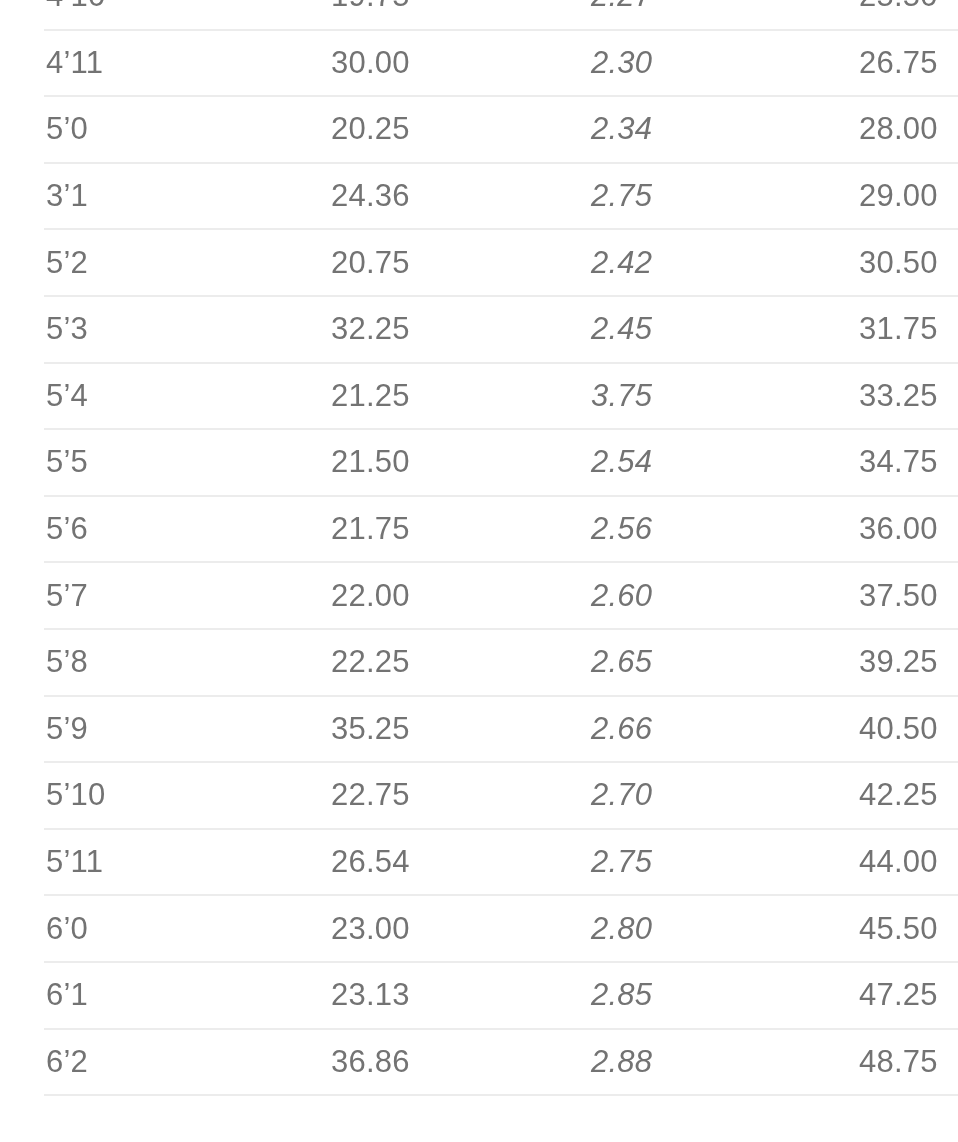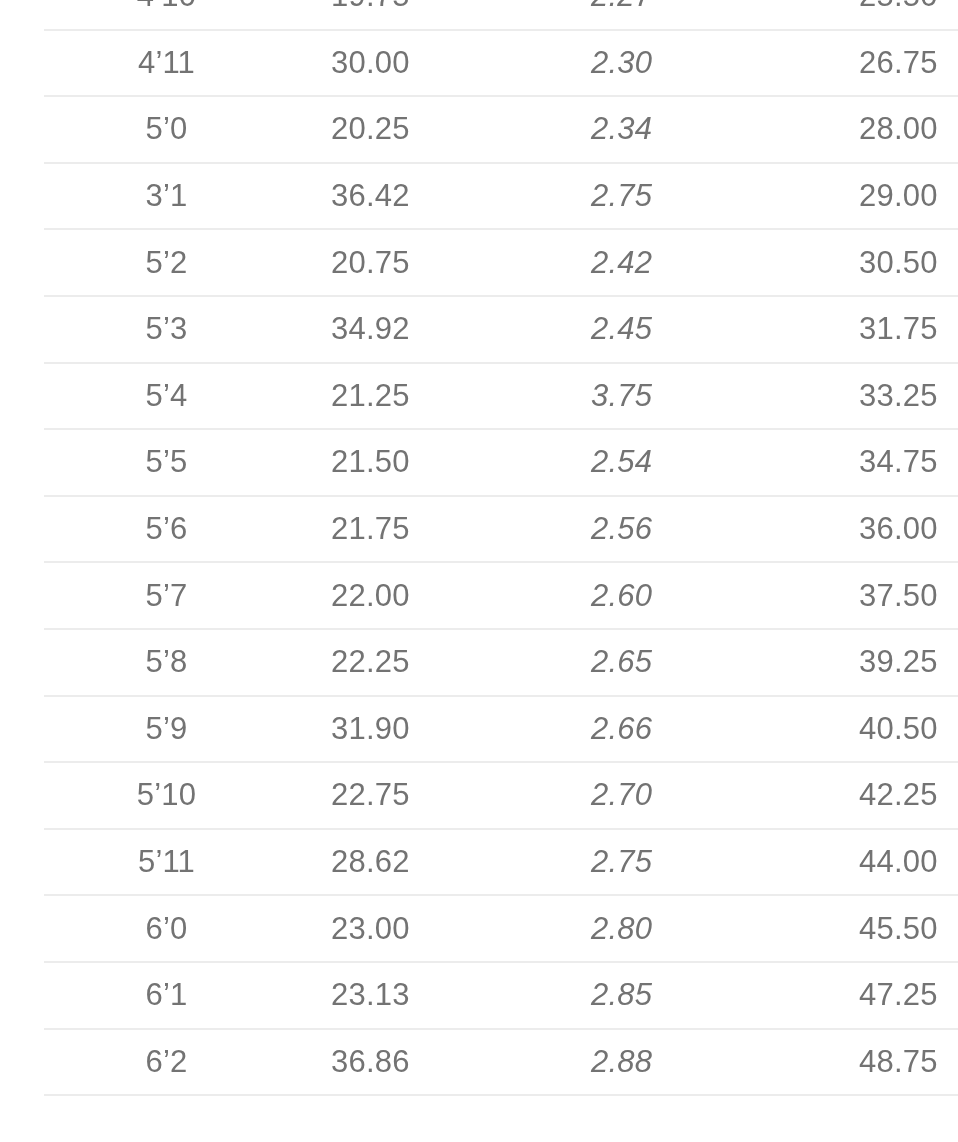--- a/index.html
+++ b/index.html
@@ -38,21 +38,21 @@
 
   
   .col-height  { width: 241px; padding-left: 46px !important; }
   .col-c2      { width: 218px; padding-left: 44px !important; }
   .col-c3      { width: 226px; padding-left: 42px !important; font-style: italic; }
   .col-c4      { width: 273px; padding-left: 42px !important; }
 
   
   #height-weight-table td:first-child { border-left: 44px solid transparent; }
   #height-weight-table td:last-child  { border-right: 16px solid transparent; }
-  #height-weight-table td:first-child { padding-left: 2px !important; text-align: center; }
+  #height-weight-table td:first-child { padding-left: 2px !important; }
 
   
   #table-wrapper {
     margin-top: -37px;
   }
 </style>
 </head>
 <body>
 
 <div id="table-wrapper">
@@ -71,33 +71,33 @@
           <td class="col-c4">26.75</td>
         </tr>
         <tr>
           <td class="col-height">5’0</td>
           <td class="col-c2">20.25</td>
           <td class="col-c3">2.34</td>
           <td class="col-c4">28.00</td>
         </tr>
         <tr>
           <td class="col-height">3’1</td>
-          <td class="col-c2">36.42</td>
+          <td class="col-c2">24.36</td>
           <td class="col-c3">2.75</td>
           <td class="col-c4">29.00</td>
         </tr>
         <tr>
           <td class="col-height">5’2</td>
           <td class="col-c2">20.75</td>
           <td class="col-c3">2.42</td>
           <td class="col-c4">30.50</td>
         </tr>
         <tr>
           <td class="col-height">5’3</td>
-          <td class="col-c2">34.92</td>
+          <td class="col-c2">32.25</td>
           <td class="col-c3">2.45</td>
           <td class="col-c4">31.75</td>
         </tr>
         <tr>
           <td class="col-height">5’4</td>
           <td class="col-c2">21.25</td>
           <td class="col-c3">3.75</td>
           <td class="col-c4">33.25</td>
         </tr>
         <tr>
@@ -119,33 +119,33 @@
           <td class="col-c4">37.50</td>
         </tr>
         <tr>
           <td class="col-height">5’8</td>
           <td class="col-c2">22.25</td>
           <td class="col-c3">2.65</td>
           <td class="col-c4">39.25</td>
         </tr>
         <tr>
           <td class="col-height">5’9</td>
-          <td class="col-c2">31.90</td>
+          <td class="col-c2">35.25</td>
           <td class="col-c3">2.66</td>
           <td class="col-c4">40.50</td>
         </tr>
         <tr>
           <td class="col-height">5’10</td>
           <td class="col-c2">22.75</td>
           <td class="col-c3">2.70</td>
           <td class="col-c4">42.25</td>
         </tr>
         <tr>
           <td class="col-height">5’11</td>
-          <td class="col-c2">28.62</td>
+          <td class="col-c2">26.54</td>
           <td class="col-c3">2.75</td>
           <td class="col-c4">44.00</td>
         </tr>
         <tr>
           <td class="col-height">6’0</td>
           <td class="col-c2">23.00</td>
           <td class="col-c3">2.80</td>
           <td class="col-c4">45.50</td>
         </tr>
         <tr>

